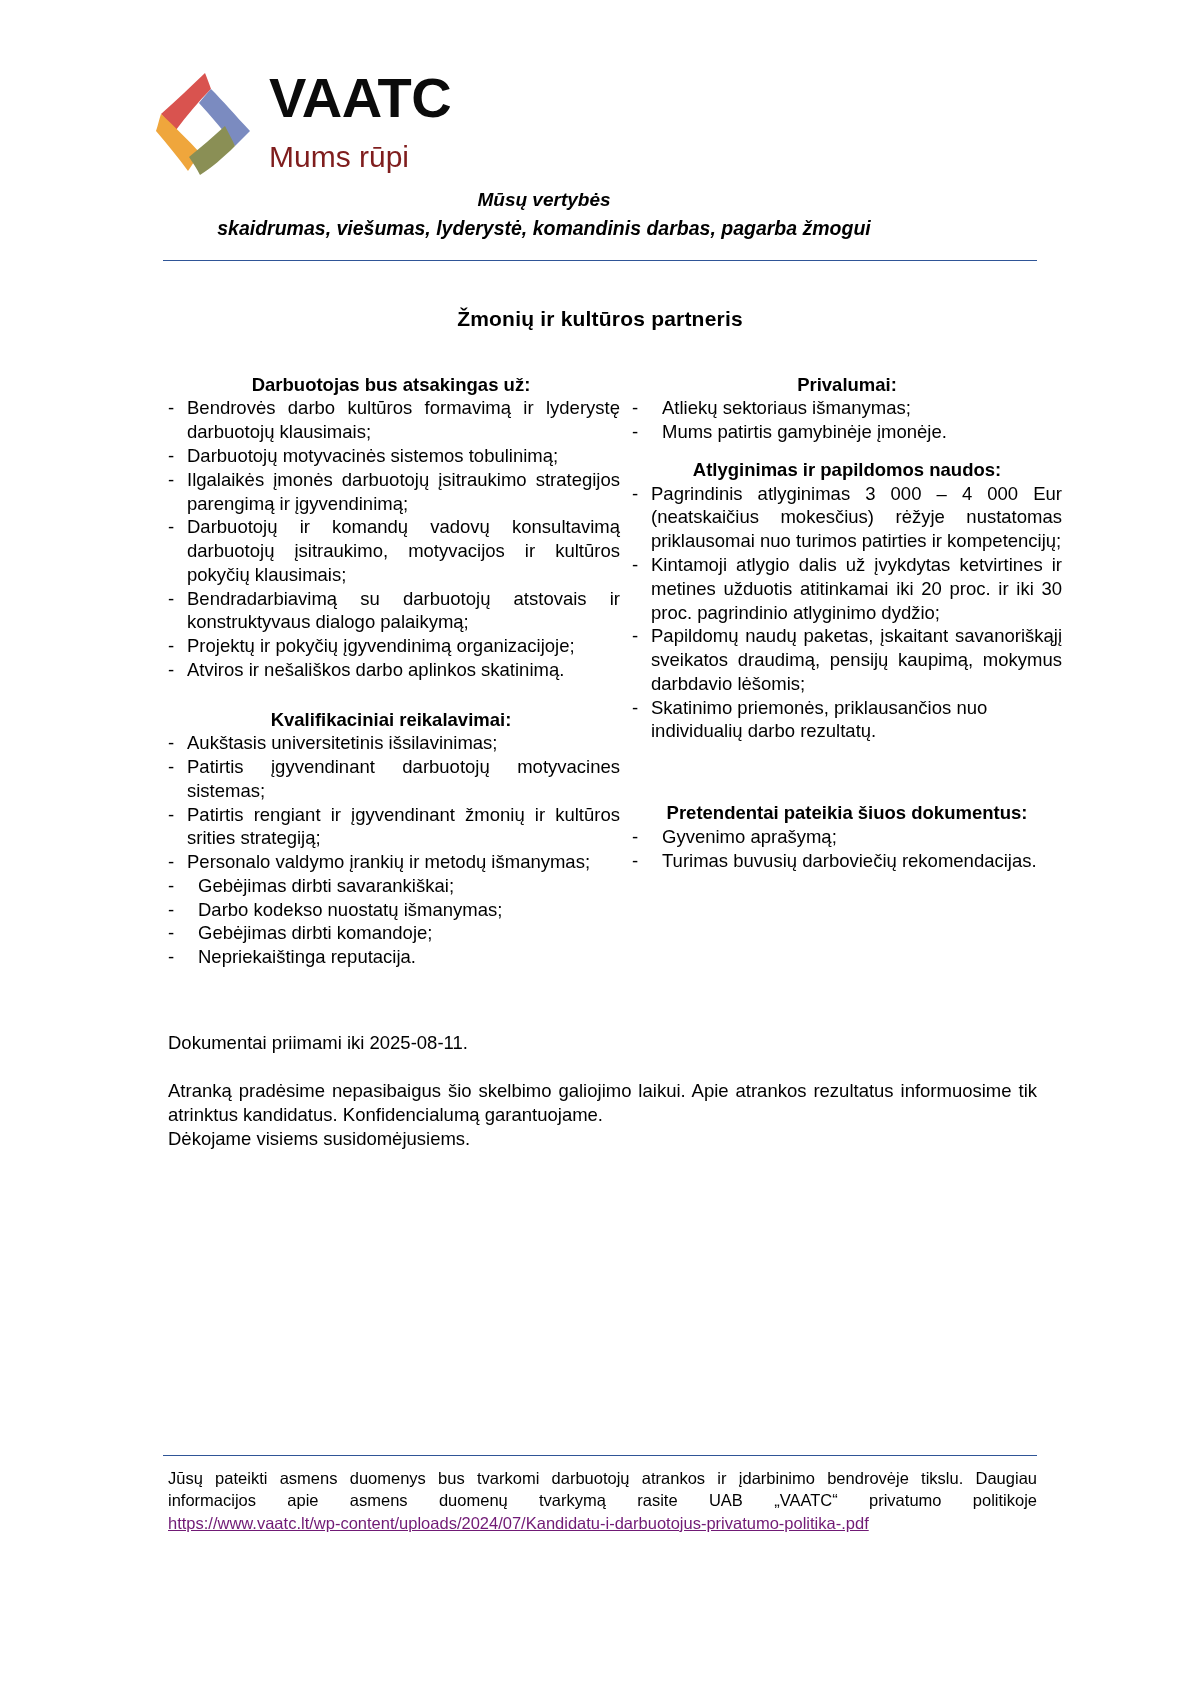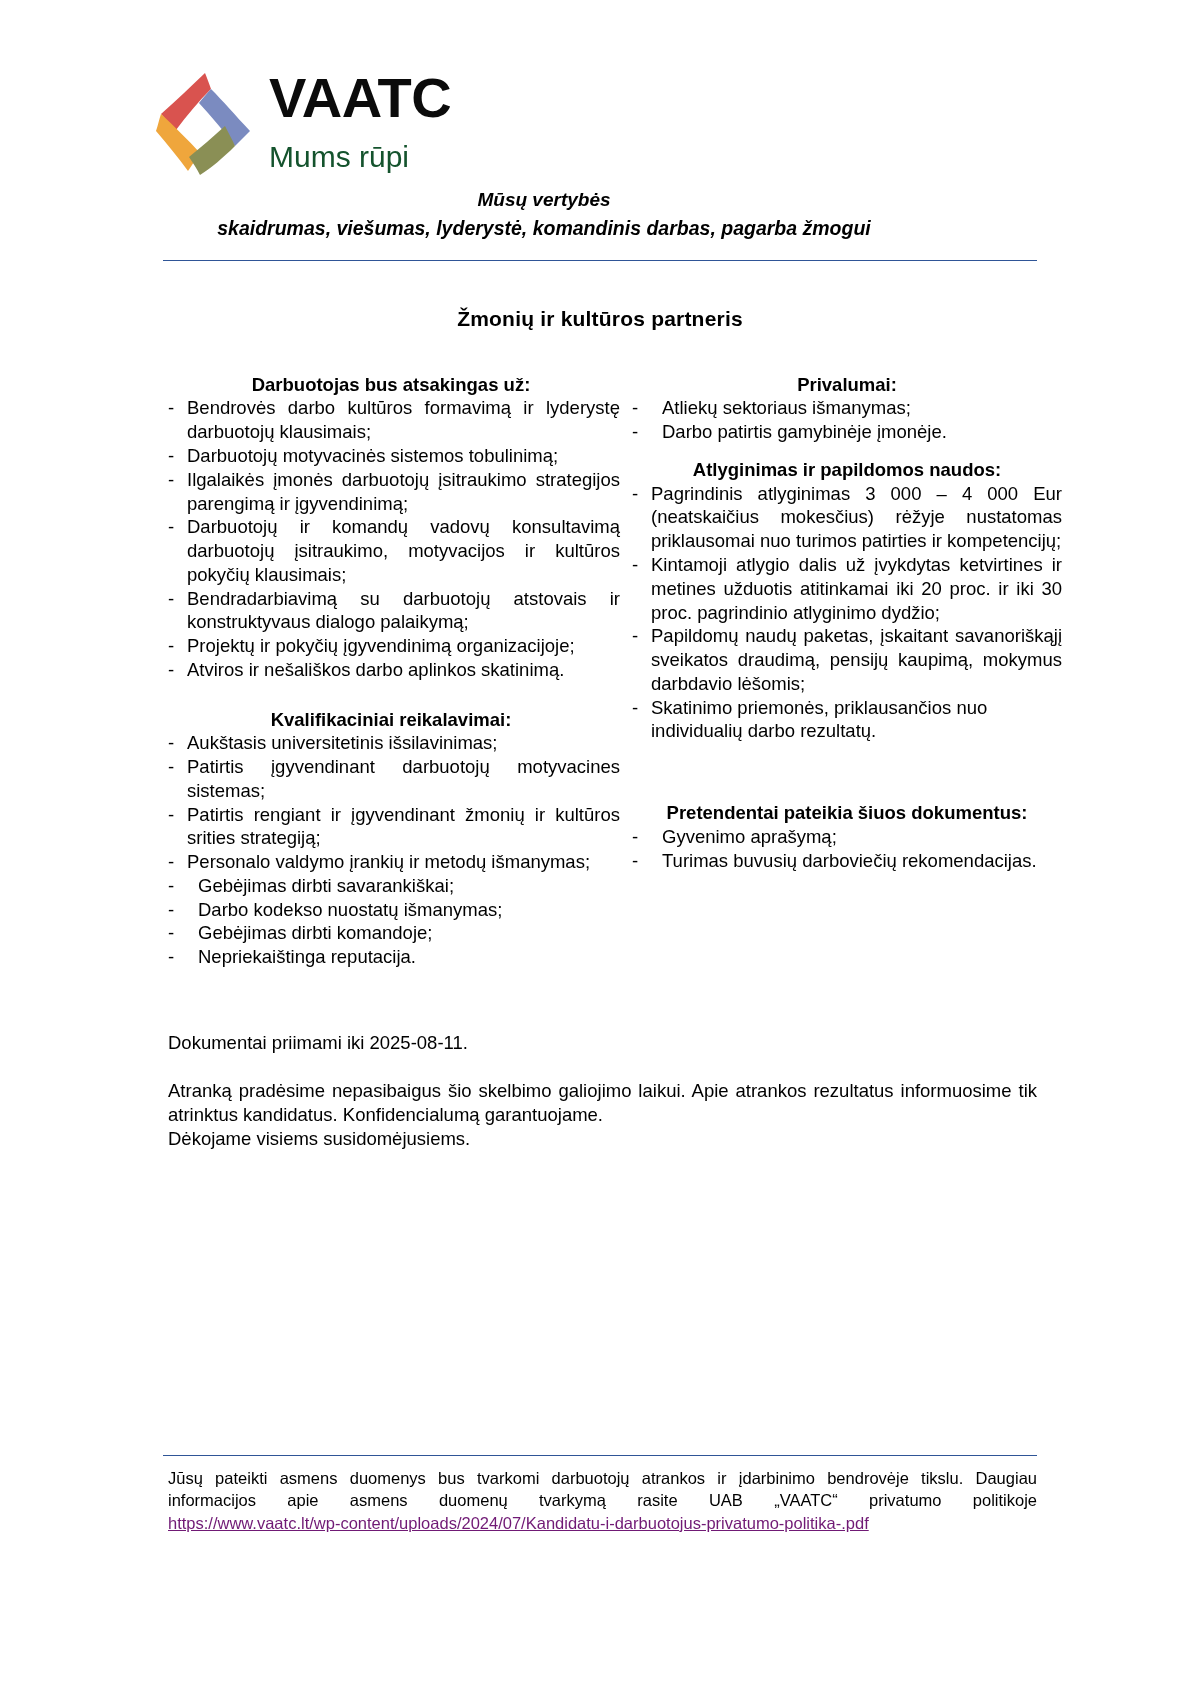--- a/index.html
+++ b/index.html
@@ -51,21 +51,21 @@
     font-weight: 700;
     letter-spacing: -0.5px;
     line-height: 1;
     color: #0b0b0b;
   }
   .logo-tagline {
     font-size: 30px;
     font-weight: 400;
     line-height: 1.1;
     margin-top: 14px;
-    color: #14532d;
+    color: #7f1d1d;
   }
 
   .values {
     text-align: center;
     font-style: italic;
     font-weight: 700;
     font-size: 19px;
     line-height: 1.45;
     margin-top: 8px;
     padding-right: 112px;
@@ -241,21 +241,21 @@
         <li class="wide-dash">Gebėjimas dirbti komandoje;</li>
         <li class="wide-dash">Nepriekaištinga reputacija.</li>
       </ul>
     </div>
 
     <div class="col-right">
 
       <div class="sec-head">Privalumai:</div>
       <ul class="bullets">
         <li class="wide-dash">Atliekų sektoriaus išmanymas;</li>
-        <li class="wide-dash">Darbo patirtis gamybinėje įmonėje.</li>
+        <li class="wide-dash">Mums patirtis gamybinėje įmonėje.</li>
       </ul>
 
       <div class="gap-sm"></div>
 
       <div class="sec-head">Atlyginimas ir papildomos naudos:</div>
       <ul class="bullets">
         <li>Pagrindinis atlyginimas 3 000 – 4 000 Eur (neatskaičius mokesčius) rėžyje nustatomas priklausomai nuo turimos patirties ir kompetencijų;</li>
         <li>Kintamoji atlygio dalis už įvykdytas ketvirtines ir metines užduotis atitinkamai iki 20 proc. ir iki 30 proc. pagrindinio atlyginimo dydžio;</li>
         <li>Papildomų naudų paketas, įskaitant savanoriškąjį sveikatos draudimą, pensijų kaupimą, mokymus darbdavio lėšomis;</li>
         <li>Skatinimo priemonės, priklausančios nuo individualių darbo rezultatų.</li>

